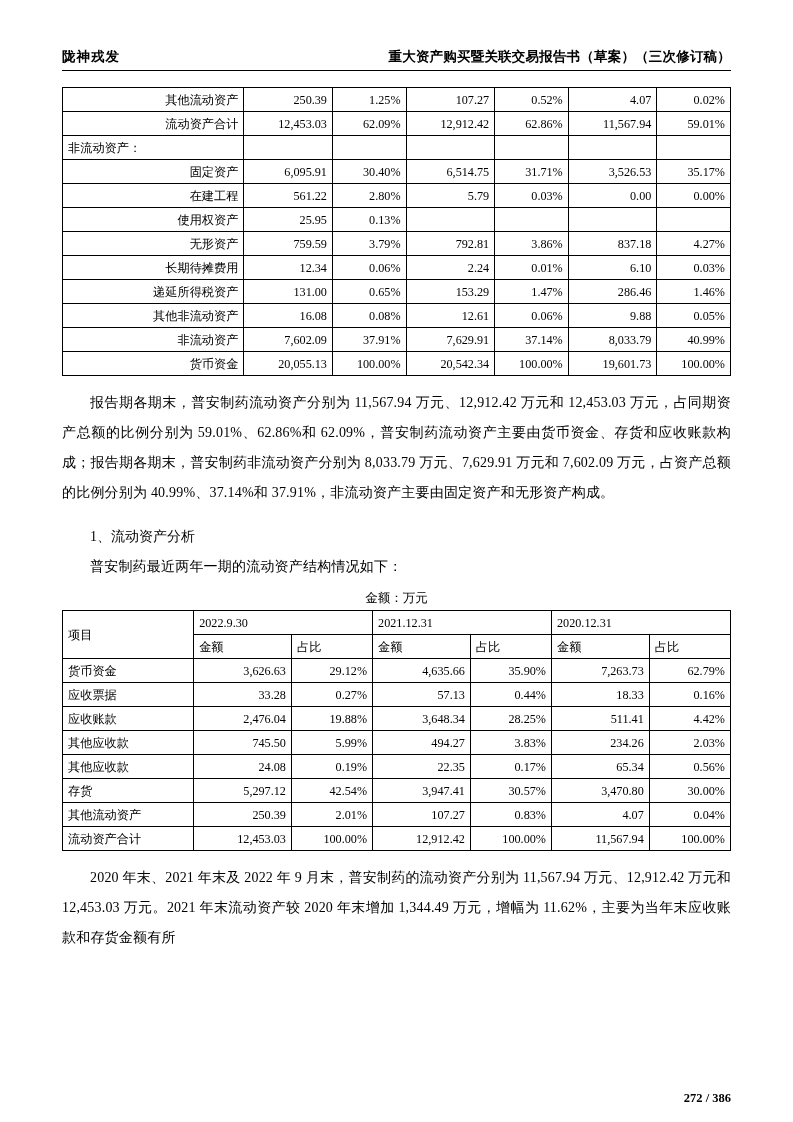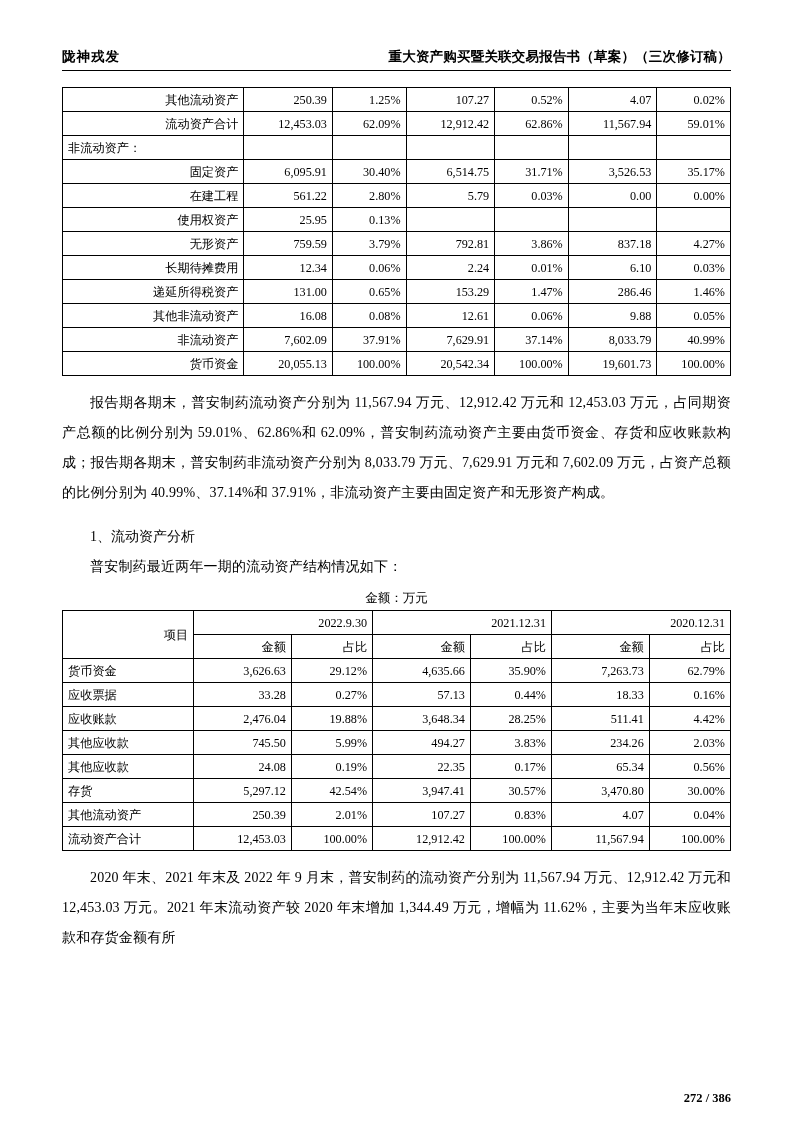--- a/index.html
+++ b/index.html
@@ -50,21 +50,21 @@
     padding: 2px 5px;
     height: 19px;
     line-height: 16px;
     vertical-align: middle;
     font-weight: normal;
   }
   .num { text-align: right; }
   .lbl-indent { text-align: right; padding-right: 8px; }
   .lbl-left { text-align: left; padding-left: 6px; }
   .bold td, td.bold, th.bold { font-weight: bold; }
-  .ctr { text-align: right; }
+  .ctr { text-align: left; }
 
   
   .t1 col.c0 { width: 170px; }
   .t1 col.cn { width: 83px; }
   .t1 col.cp { width: 69px; }
 
   
   p.body {
     font-size: 14px;
     line-height: 30px;

